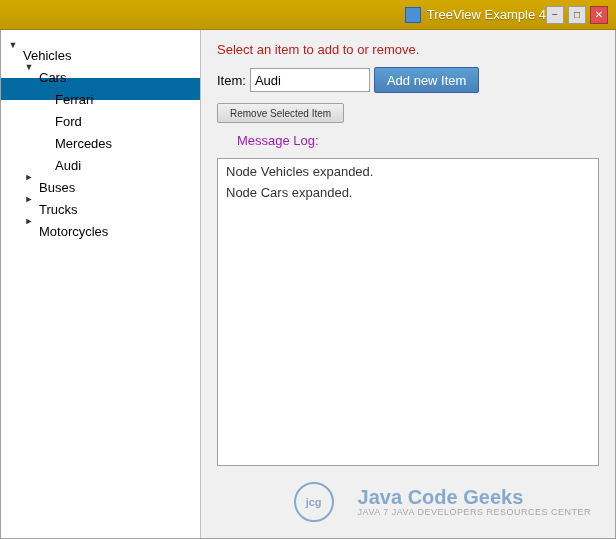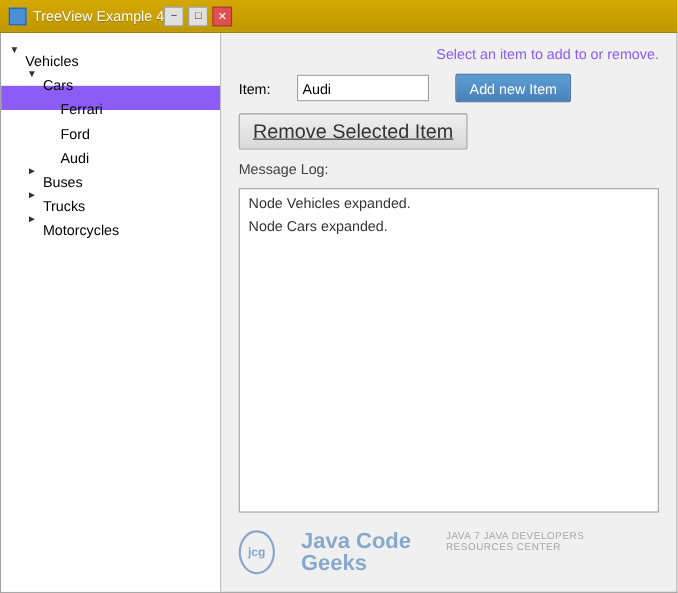--- a/index.html
+++ b/index.html
@@ -11,21 +11,21 @@
       font-size: 13px;
       overflow: hidden;
     }
 
     
     .title-bar {
       background: linear-gradient(to bottom, #d4a800, #c09800);
       height: 30px;
       display: flex;
       align-items: center;
-      justify-content: flex-start;
+      justify-content: flex-end;
       padding: 0 8px;
       border-bottom: 1px solid #a08000;
     }
     .title-bar-left {
       display: flex;
       align-items: center;
       gap: 6px;
     }
     .title-bar-icon {
       width: 16px;
@@ -79,21 +79,21 @@
     }
 
     .tree-item {
       display: flex;
       align-items: center;
       height: 22px;
       padding-left: 4px;
       cursor: pointer;
       user-select: none;
     }
-    .tree-item.selected { background: #8b5cf6; }
+    .tree-item.selected { background: #0369a1; }
 
     .tree-toggle {
       width: 16px;
       height: 16px;
       display: inline-flex;
       align-items: center;
       justify-content: center;
       font-size: 9px;
       color: #333;
       flex-shrink: 0;
@@ -111,29 +111,28 @@
     
     .right-panel {
       flex: 1;
       padding: 12px 16px;
       display: flex;
       flex-direction: column;
       gap: 10px;
     }
 
     .instruction-text {
-      color: #8b5cf6;
-      font-size: 13px;
-      text-align: right;
+      color: #b91c1c;
+      font-size: 13px;
     }
 
     .item-row {
       display: flex;
       align-items: center;
-      gap: 24px;
+      gap: 4px;
     }
     .item-label {
       font-size: 13px;
     }
     .item-input {
       width: 120px;
       height: 24px;
       border: 1px solid #a0a0a0;
       padding: 2px 4px;
       font-size: 13px;
@@ -144,35 +143,35 @@
       padding: 0 12px;
       background: linear-gradient(to bottom, #5a9fd4, #4a80b8);
       color: #fff;
       border: 1px solid #3a60a0;
       cursor: pointer;
       font-size: 13px;
       border-radius: 2px;
     }
 
     .remove-btn {
-      height: 33px;
+      height: 20px;
       padding: 0 12px;
       background: linear-gradient(to bottom, #f0f0f0, #d8d8d8);
       color: #333;
       border: 1px solid #a0a0a0;
       cursor: pointer;
-      font-size: 18px;
+      font-size: 10px;
       border-radius: 2px;
       align-self: flex-start;
-      text-decoration: underline;
     }
 
     .message-log-label {
       font-size: 13px;
-      color: #404040;
+      color: #a21caf;
+      margin-left: 20px;
     }
     .message-log {
       flex: 1;
       border: 1px solid #a0a0a0;
       background: #fff;
       padding: 3px 8px;
       font-size: 13px;
       color: #333;
       overflow-y: auto;
       line-height: 1.6;
@@ -193,20 +192,21 @@
       border: 2px solid #5a8abf;
       display: flex;
       align-items: center;
       justify-content: center;
       color: #5a8abf;
       font-size: 11px;
       font-weight: bold;
     }
     .watermark-text {
       display: flex;
+      flex-direction: column;
     }
     .watermark-big {
       font-size: 20px;
       font-weight: bold;
       color: #5a8abf;
       line-height: 1;
     }
     .watermark-small {
       font-size: 9px;
       color: #888;
@@ -244,20 +244,24 @@
       <div class="tree-item indent-2 selected">
         <span class="tree-toggle"></span>
         <span class="tree-label">Ferrari</span>
       </div>
       <div class="tree-item indent-2">
         <span class="tree-toggle"></span>
         <span class="tree-label">Ford</span>
       </div>
       <div class="tree-item indent-2">
         <span class="tree-toggle"></span>
+        <span class="tree-label">Mercedes</span>
+      </div>
+      <div class="tree-item indent-2">
+        <span class="tree-toggle"></span>
         <span class="tree-label">Audi</span>
       </div>
       <div class="tree-item indent-1">
         <span class="tree-toggle">►</span>
         <span class="tree-label">Buses</span>
       </div>
       <div class="tree-item indent-1">
         <span class="tree-toggle">►</span>
         <span class="tree-label">Trucks</span>
       </div>

